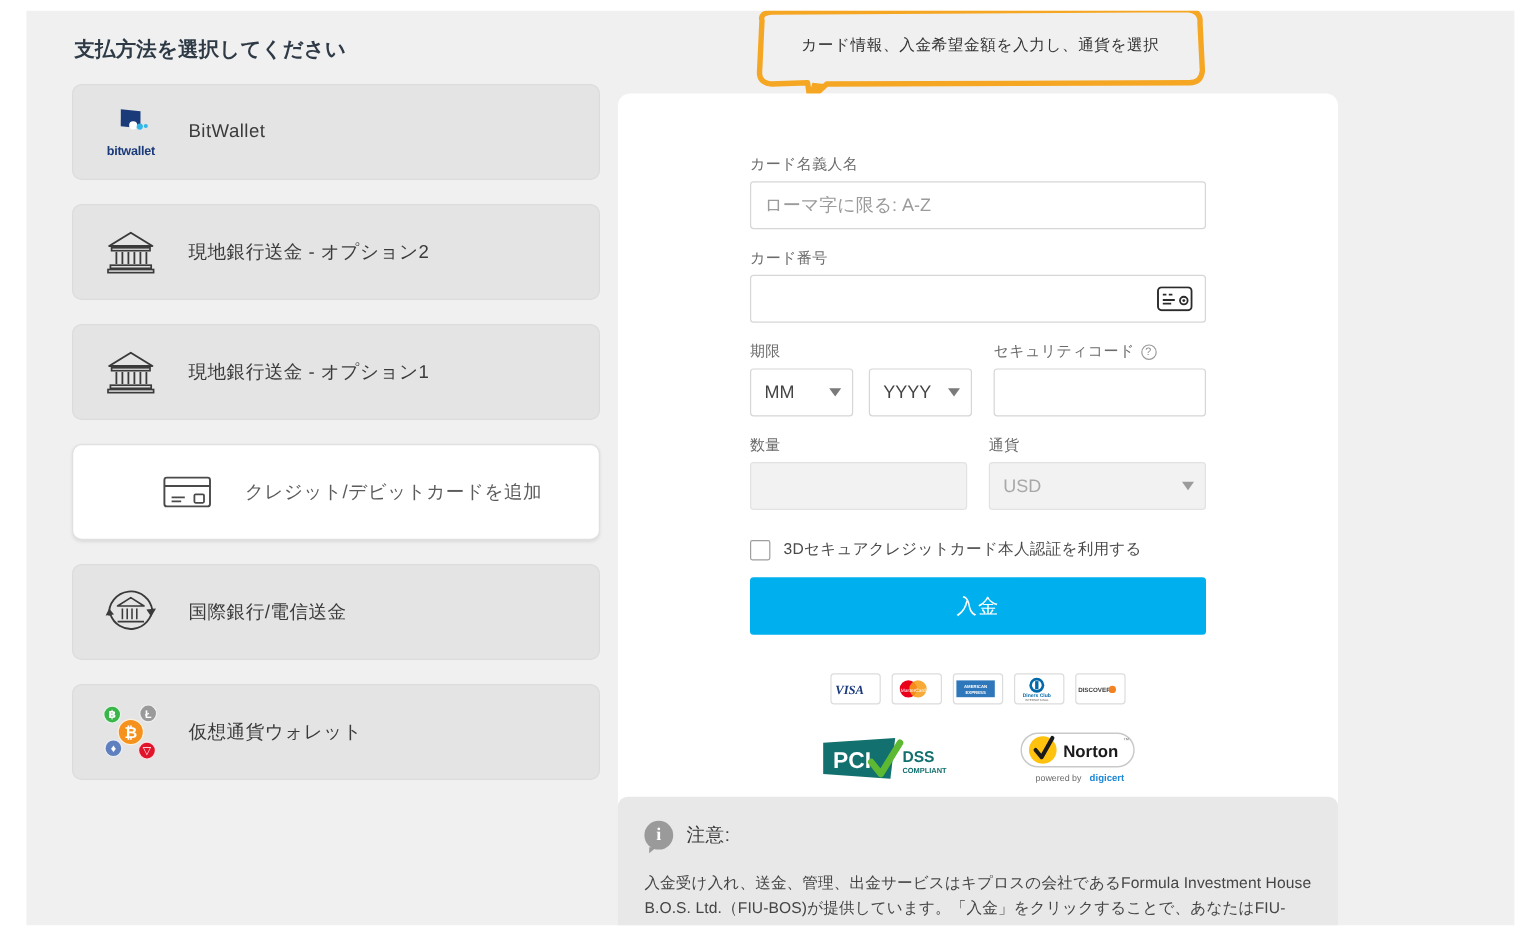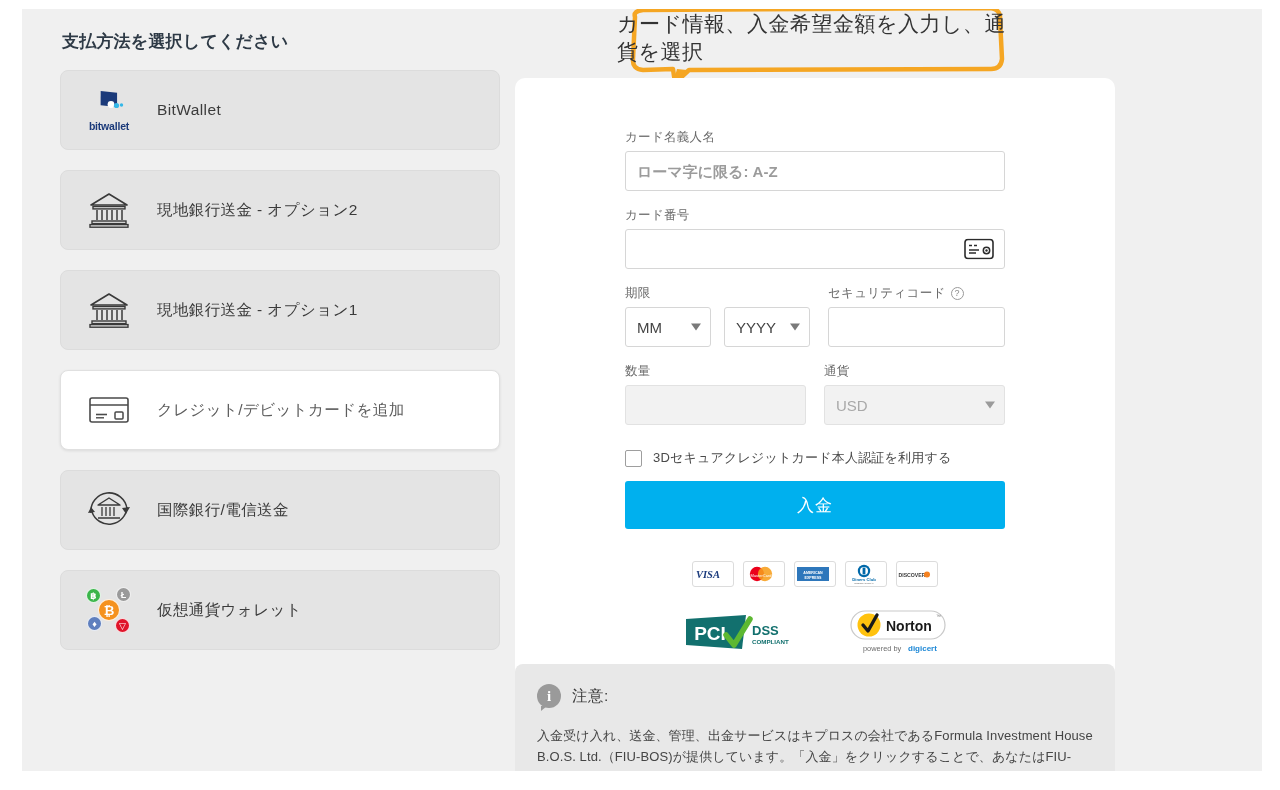--- a/index.html
+++ b/index.html
@@ -46,20 +46,21 @@
     border: 1px solid #dcdcdc;
     margin-bottom: 20px;
     display: flex;
     align-items: center;
     cursor: pointer;
   }
   .pm-item.selected {
     background: #ffffff;
     border: 1px solid #e0e0e0;
     box-shadow: 0 1px 3px rgba(0,0,0,.09);
+    justify-content: center;
   }
   .pm-icon {
     width: 96px;
     min-width: 96px;
     display: flex;
     align-items: center;
     justify-content: center;
     flex-direction: column;
   }
   .pm-label {
@@ -95,21 +96,21 @@
     left: 595px; top: -2px;
     width: 400px; height: 78px;
     pointer-events: none;
   }
   #callout svg { position:absolute; left:0; top:0; }
   #callout-text {
     position: absolute;
     left: 0; top: 0;
     width: 400px; height: 62px;
     display: flex; align-items: center; justify-content: center;
-    font-size: 21px;
+    font-size: 13px;
     color: #333333;
     letter-spacing: .5px;
   }
 
   
   #form-card {
     position: absolute;
     left: 493px; top: 69px;
     width: 600px;
     background: #ffffff;
@@ -130,21 +131,20 @@
     width: 100%;
     height: 40px;
     border: 1px solid #d6d6d6;
     border-radius: 3px;
     background: #ffffff;
     padding: 16px 11px;
     font-size: 15px;
     color: #333;
     font-family: inherit;
     outline: none;
-    font-weight: bold;
   }
   .txt-input::placeholder { color: #9b9b9b; font-size: 15px; }
   .txt-input.disabled { background:#f2f2f2; border-color:#e2e2e2; }
 
   .row-gap { margin-bottom: 16px; }
 
   
   .cardnum-wrap { position: relative; }
   .cardnum-icon {
     position: absolute; right: 11px; top: 50%; transform: translateY(-50%);

